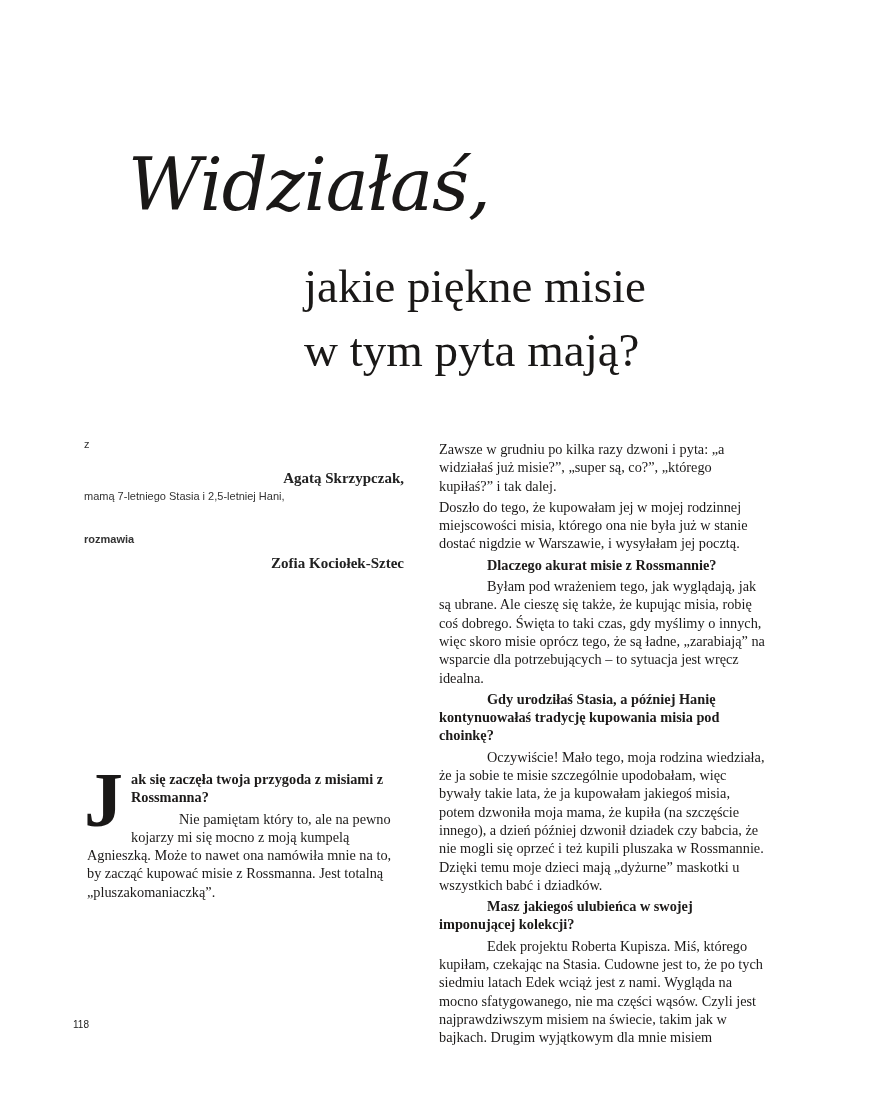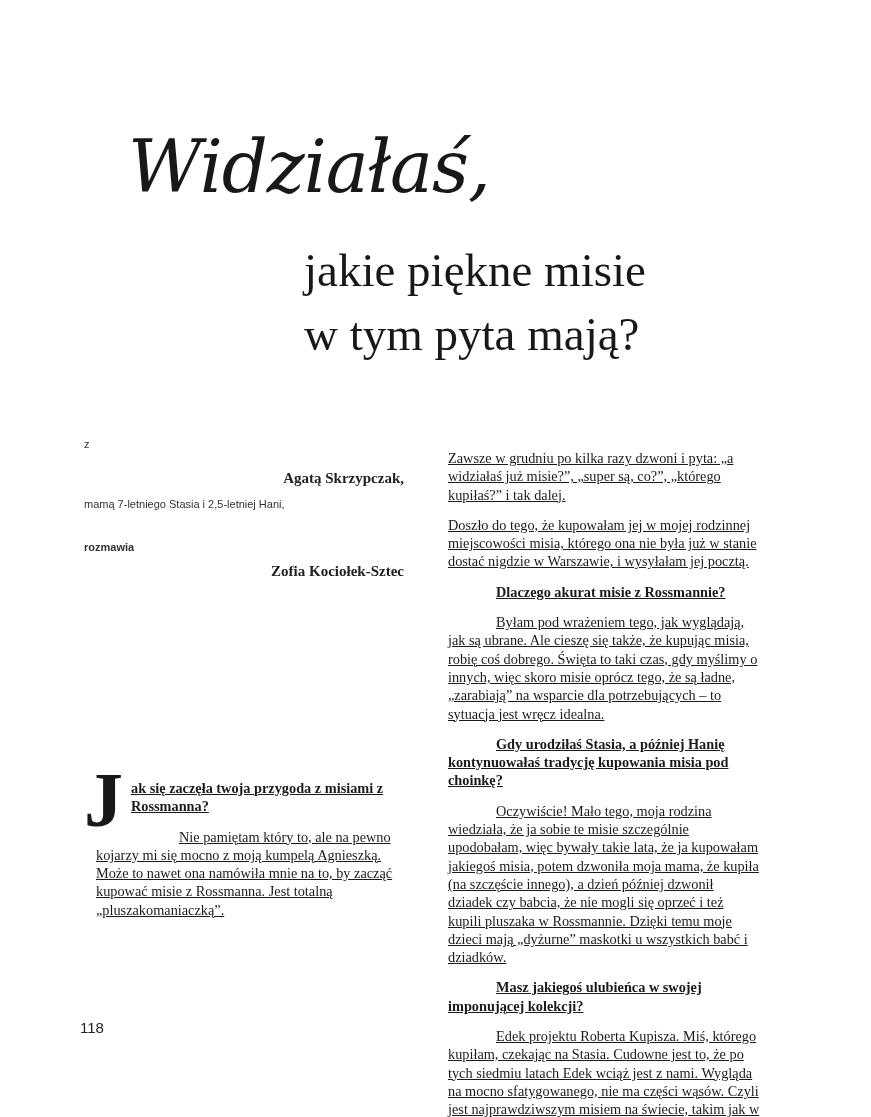--- a/index.html
+++ b/index.html
@@ -1,60 +1,60 @@
 <!DOCTYPE html>
 <html><head>
   <meta charset="utf-8">
   <style>
     html, body { margin:0; padding:0; background:#ffffff; }
     body { width:871px; height:1117px; position:relative; overflow:hidden; color:#1c1a19; }
     .title-main {
-      position:absolute; left:128px; top:127px;
+      position:absolute; left:128px; top:145px;
       font-family:"DejaVu Serif", serif; font-style:italic;
       font-size:72px; line-height:80px; letter-spacing:-1px; font-weight:normal;
       color:#1a1817;
     }
     .title-sub {
-      position:absolute; left:304px; top:238px;
+      position:absolute; left:304px; top:254px;
       font-family:"Liberation Serif", serif;
       font-size:47px; line-height:64px; color:#1a1817;
     }
     .credits { position:absolute; left:84px; top:438px; width:320px; }
     .credits .small { font-family:"Liberation Sans", sans-serif; font-size:11px; color:#333; }
     .credits .name { font-family:"Liberation Serif", serif; font-size:15px; font-weight:bold; color:#222;text-align:right; }
     .col {
       position:absolute; width:336px;
       font-family:"Liberation Serif", serif; font-size:14.3px; line-height:18.3px; color:#1c1a19;
     }
-    .col p { margin:12px;text-decoration:underline; }
+    .col p { margin:3px; }
     .col .q { font-weight:bold; }
     .ind { text-indent:48px; }
     .col-left { left:84px; top:767px; width:326px; }
     .col-right { left:436px; top:437px; }
     .dropcap {
       float:left; font-family:"Liberation Serif", serif; font-weight:bold;
       font-size:78px; line-height:62px; margin:2px 8px 0 0; height:70px; color:#1a1817;
     }
-    .page-num { position:absolute; left:80px; top:1019px; font-family:"Liberation Sans", sans-serif; font-size:15px; color:#222; }
+    .page-num { position:absolute; left:73px; top:1019px; font-family:"Liberation Sans", sans-serif; font-size:10px; color:#222; }
   </style>
 </head>
 <body>
 
 <div>
   <div class="title-main">Widziałaś,</div>
   <div class="title-sub">
     <div>jakie piękne misie</div>
     <div>w tym pyta mają?</div>
   </div>
 </div>
 
 <div class="credits">
   <div class="small" style="margin-bottom:20px;">z</div>
   <div class="name">Agatą Skrzypczak,</div>
-  <div class="small" style="margin-top:11px;">mamą 7-letniego Stasia i 2,5-letniej Hani,</div>
+  <div class="small" style="margin-top:3px;">mamą 7-letniego Stasia i 2,5-letniej Hani,</div>
   <div class="small" style="margin-top:31px;font-weight:bold;">rozmawia</div>
   <div class="name" style="margin-top:10px;margin-left:34px;">Zofia Kociołek-Sztec</div>
 </div>
 
 <div class="col col-left">
   <span class="dropcap">J</span>
   <p class="q">ak się zaczęła twoja przygoda z misiami z Rossmanna?</p>
   <p class="ind">Nie pamiętam który to, ale na pewno kojarzy mi się mocno z moją kumpelą Agnieszką. Może to nawet ona namówiła mnie na to, by zacząć kupować misie z Rossmanna. Jest totalną „pluszakomaniaczką”.</p>
 </div>
 

